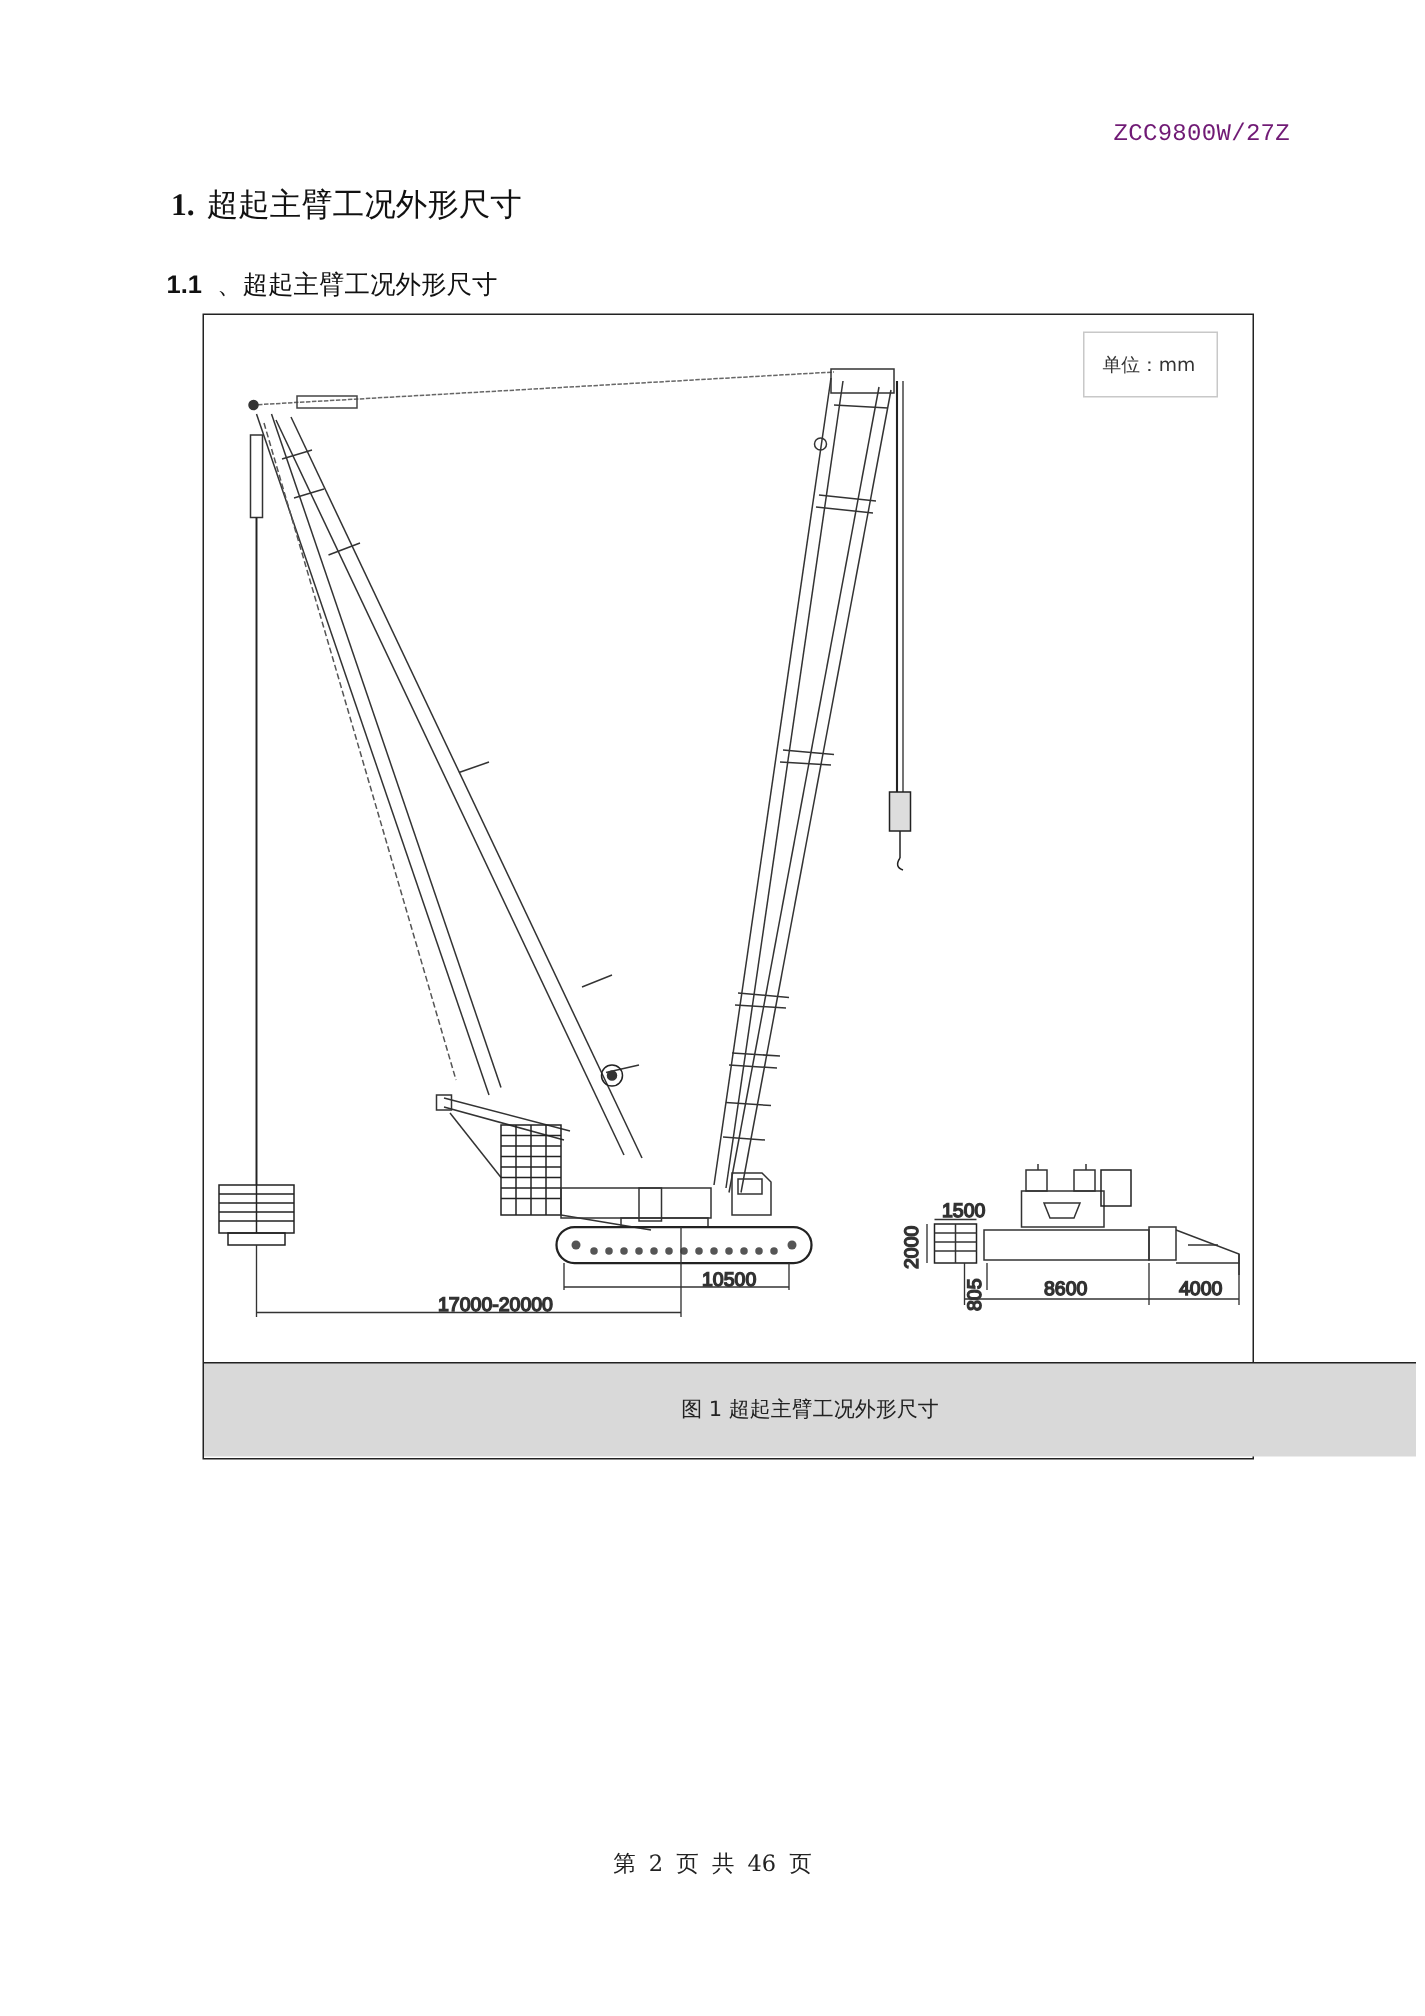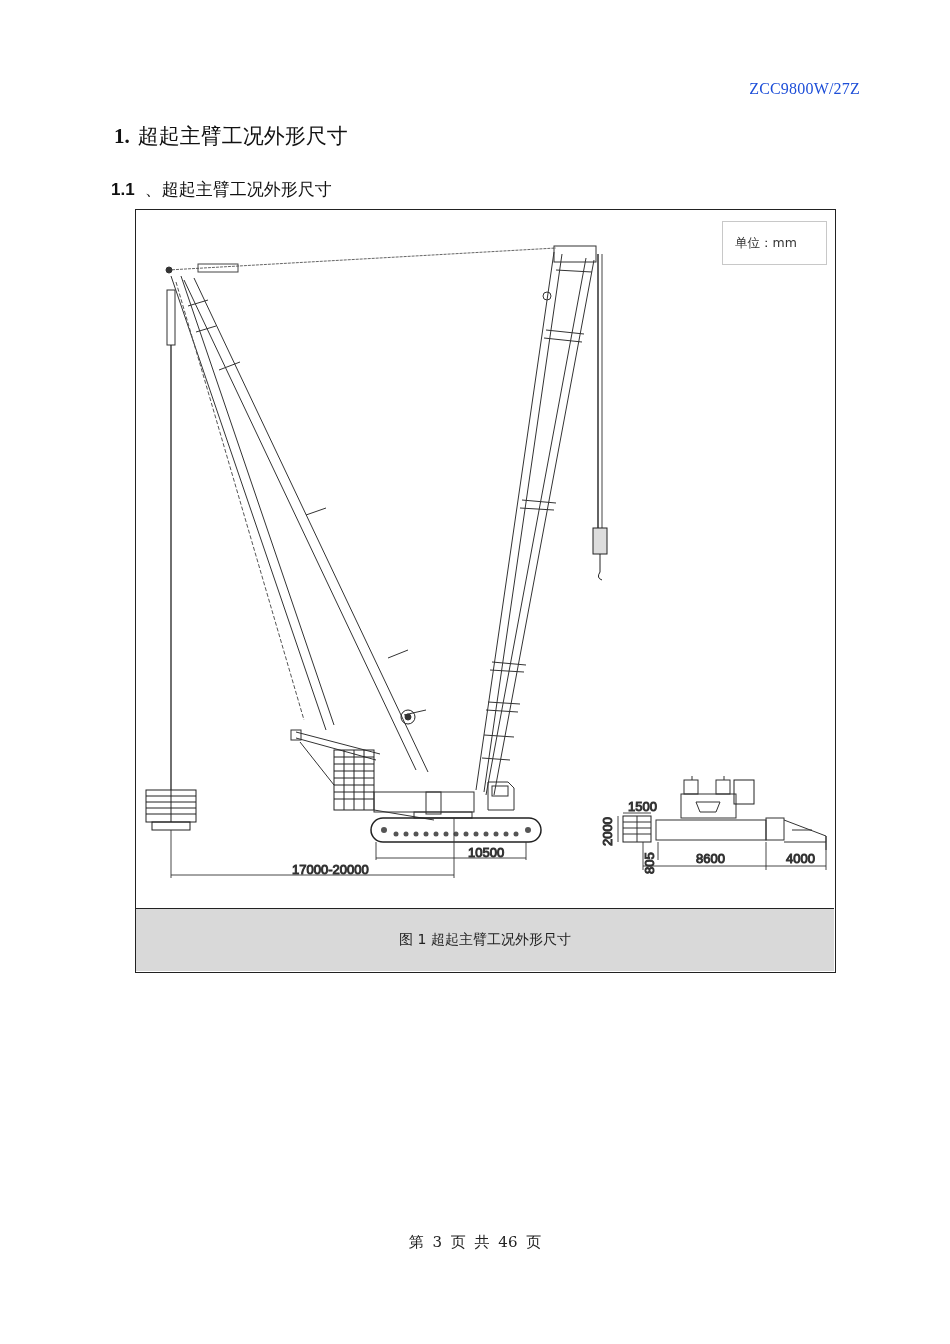--- a/index.html
+++ b/index.html
@@ -1,31 +1,31 @@
 <!DOCTYPE html>
 <html><head>
 <meta charset="utf-8">
 <style>
   html, body { margin: 0; padding: 0; background: #ffffff; }
   body { width: 950px; height: 1344px; position: relative; overflow: hidden;
          font-family: "DejaVu Serif", "Liberation Serif", serif; color: #111; }
-  .doc-code { position: absolute; top: 80px; right: 90px; font-family: Liberation Serif, serif;
-              font-size: 16px; letter-spacing: 0.2px; color: #1d4ed8; }
+  .doc-code { position: absolute; top: 80px; right: 90px; font-family: Liberation Mono, monospace;
+              font-size: 16px; letter-spacing: 0.2px; color: #701a75; }
   .h1 { position: absolute; top: 122px; left: 114px; font-size: 21px; color: #111; }
   .h1 .num { font-family: "Liberation Serif", serif; font-weight: bold; margin-right: 8px; }
   .h2 { position: absolute; top: 178px; left: 111px; font-size: 17px; color: #111; }
   .h2 .num { font-family: "Liberation Sans", sans-serif; font-weight: bold; margin-right: 10px; }
   .figure { position: absolute; left: 135px; top: 209px; width: 701px; height: 764px;
             border: 1.5px solid #222; box-sizing: border-box; background: #fff; }
   .fig-drawing { position: absolute; left: 0; top: 0; width: 698px; height: 698px; }
-  .caption-band { position: absolute; left: 0; top: 698px; width: 698px; height: 63px;
+  .caption-band { position: absolute; left: 0; top: 698px; width: 808px; height: 63px;
                   background: #d9d9d9; border-top: 1.5px solid #222; box-sizing: border-box;
                   display: flex; align-items: center; justify-content: center; }
   .caption { font-family: "DejaVu Sans", "Liberation Sans", sans-serif; font-size: 14px; color: #222; }
-  .unit-box { position: absolute; left: 586px; top: 11px; width: 105px; height: 44px;
+  .unit-box { position: absolute; left: 586px; top: 11px; width: 90px; height: 44px;
               border: 1.5px solid #c8c8c8; box-sizing: border-box; display: flex; align-items: center;
               padding-left: 12px; font-family: "DejaVu Sans", sans-serif; font-size: 12.5px; color: #333; background:#fff; }
   .dim { font-family: "Liberation Sans", "DejaVu Sans", sans-serif; font-size: 13px; fill: #222; }
   .footer { position: absolute; top: 1233px; left: 0; width: 950px; text-align: center;
             font-family: "DejaVu Serif", serif; font-size: 15px; color: #222; word-spacing: 4px; }
 </style>
 </head>
 <body>
 
 <div class="doc-code">ZCC9800W/27Z</div>
@@ -200,13 +200,13 @@
 
   <div class="unit-box">
     <span>单位：mm</span>
   </div>
 
   <div class="caption-band">
     <span class="caption">图 1  超起主臂工况外形尺寸</span>
   </div>
 </div>
 
-<div class="footer">第 3 页 共 46 页</div>
+<div class="footer">第 2 页 共 46 页</div>
 
 </body></html>

